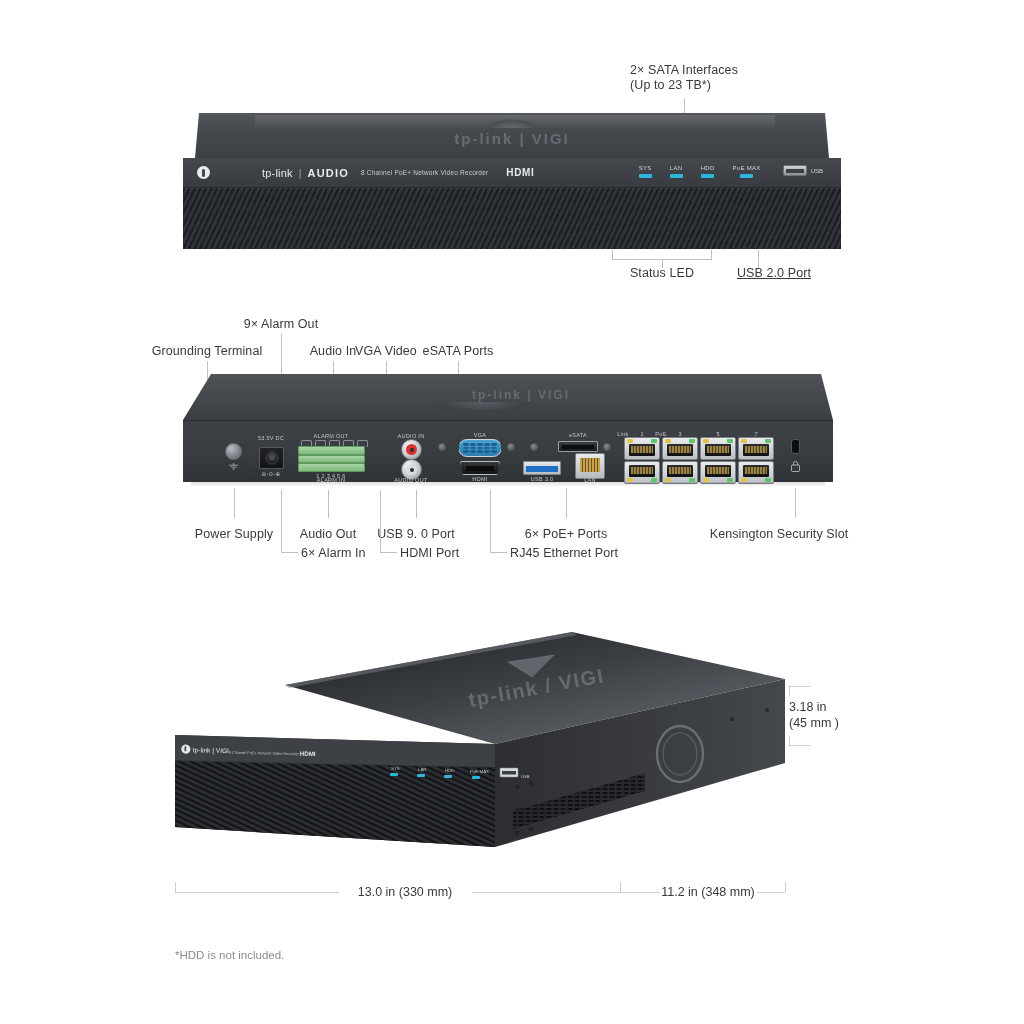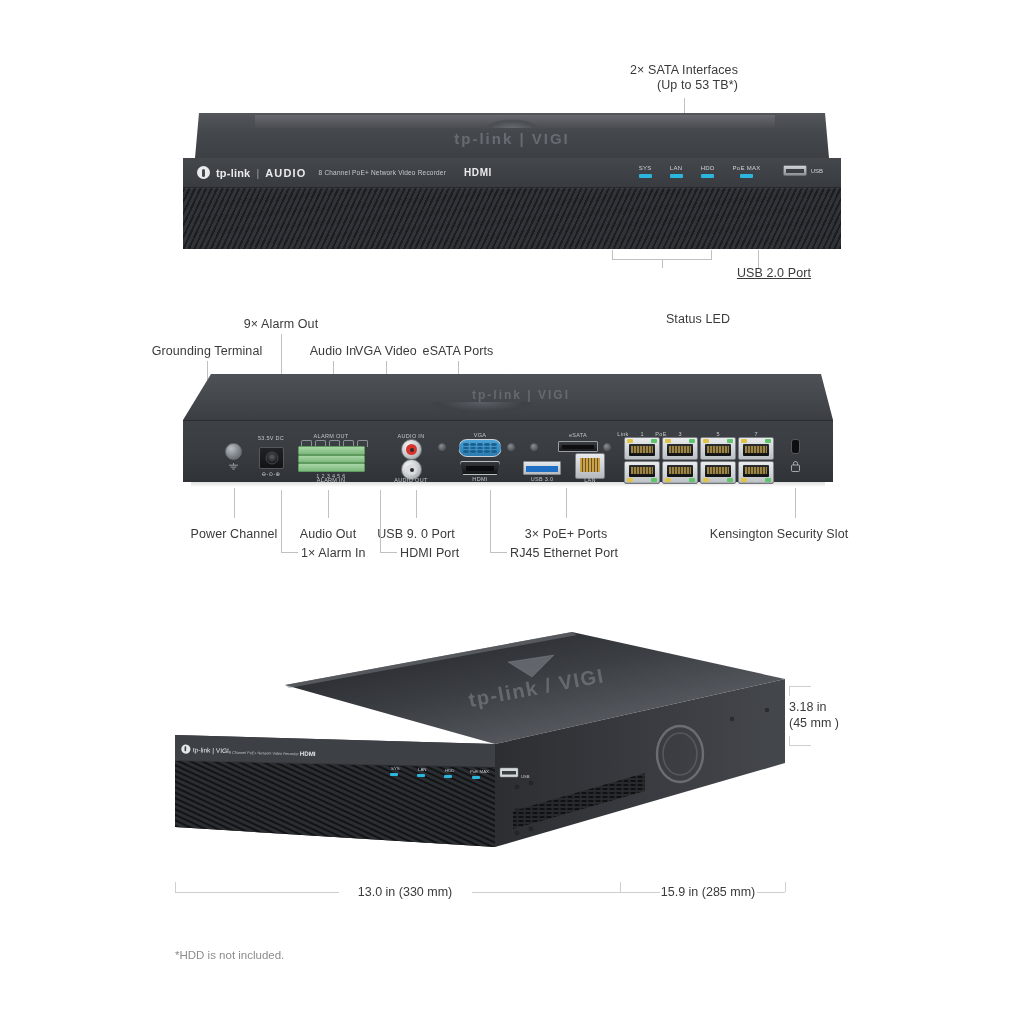--- a/index.html
+++ b/index.html
@@ -15,21 +15,21 @@
 
   
   .callout {
     position: absolute;
     font-size: 12.5px;
     color: #3a3a3a;
     white-space: nowrap;
     line-height: 15px;
     letter-spacing: .1px;
   }
-  .callout.center { text-align: right; transform: translateX(-50%); }
+  .callout.center { text-align: left; transform: translateX(-50%); }
 
   
   .lead-v { position: absolute; width: 1px; background: #c0c0c0; }
   .bracket {
     position: absolute;
     border-left: 1px solid #c0c0c0;
     border-right: 1px solid #c0c0c0;
     border-bottom: 1px solid #c0c0c0;
   }
   .elbow {
@@ -85,21 +85,21 @@
     color: #e8eaec; font-size: 10.5px; white-space: nowrap;
   }
   .tp-mark {
     width: 13px; height: 13px; border-radius: 50%;
     background: #e9ebed; position: relative; flex: none;
   }
   .tp-mark::after {
     content:""; position: absolute; left: 5px; top: 2.5px;
     width: 3px; height: 8px; background: #44474c; border-radius: 2px;
   }
-  .brand-tp { font-size: 11px; font-weight: 700; letter-spacing: .2px; }
+  .brand-tp { font-size: 11px; font-weight: 400; letter-spacing: .2px; margin-left: 46px; }
   .brand-sep { color: #9aa0a6; }
   .brand-vigi { font-size: 11px; font-weight: 700; letter-spacing: 1.2px; }
   .brand-desc { font-size: 6.5px; color: #c6cacd; margin-left: 6px; letter-spacing: .2px; }
   .brand-hdmi { font-size: 10px; font-weight: 700; color: #e8eaec; letter-spacing: .6px; margin-left: 12px; }
 
   .led-group { position: absolute; right: 18px; top: 7px; display: flex; align-items: flex-start; gap: 18px; }
   .led { text-align: center; }
   .led-name { font-size: 6px; color: #cfd3d6; letter-spacing: .3px; display:block; }
   .led-dot { display: block; width: 13px; height: 4px; margin: 3px auto 0; border-radius: 1px; }
   .usb-blk { display: flex; align-items: center; gap: 4px; margin-left: 4px; }
@@ -280,21 +280,21 @@
 
   .footnote { position: absolute; left: 175px; top: 949px; font-size: 11.5px; color: #8c8c8c; }
 </style>
 </head>
 <body>
 
 <div id="page">
 
   <div class="callout center" style="left:684px; top:63px;">
     <div>2× SATA Interfaces</div>
-    <div>(Up to 53 TB*)</div>
+    <div>(Up to 23 TB*)</div>
   </div>
   <div class="lead-v" style="left:684px; top:98px; height:42px;"></div>
 
   <div id="view-front">
     <div class="fr-top">
       <div class="fr-top-sheen"></div>
       <div class="fr-dimple"></div>
       <div class="fr-toplogo">tp-link | VIGI</div>
     </div>
     <div class="fr-face">
@@ -330,21 +330,21 @@
         <div class="usb-blk">
           <span class="usb-port"></span>
           <span class="usb-lbl">USB</span>
         </div>
       </div>
     </div>
   </div>
 
   <div class="bracket" style="left:612px; top:250px; width:100px; height:10px;"></div>
   <div class="lead-v" style="left:662px; top:260px; height:8px;"></div>
-  <div class="callout center" style="left:698px; top:266px;margin-top:46px;">Status LED</div>
+  <div class="callout center" style="left:662px; top:266px;">Status LED</div>
 
   <div class="lead-v" style="left:758px; top:250px; height:18px;"></div>
   <div class="callout center" style="left:774px; top:266px;text-decoration:underline;">USB 2.0 Port</div>
 
   <div class="callout center" style="left:281px; top:317px;">9× Alarm Out</div>
   <div class="lead-v" style="left:281px; top:334px; height:60px;"></div>
 
   <div class="callout center" style="left:207px; top:344px;">Grounding Terminal</div>
   <div class="lead-v" style="left:207px; top:361px; height:55px;"></div>
 
@@ -494,36 +494,36 @@
       <div class="ken-slot" style="left:608px; top:18px;"></div>
       <svg class="ken-lock" viewBox="0 0 9 11" style="left:608px; top:40px;">
         <rect x="0.5" y="4" width="8" height="6.5" rx="1" fill="none" stroke="#c2c6ca" stroke-width=".8"></rect>
         <path d="M2.4 4 V2.6 a2.1 2.1 0 0 1 4.2 0 V4" fill="none" stroke="#c2c6ca" stroke-width=".8"></path>
       </svg>
     </div>
     <div class="rr-shadow"></div>
   </div>
 
   <div class="lead-v" style="left:234px; top:488px; height:30px;"></div>
-  <div class="callout center" style="left:234px; top:527px;">Power Channel</div>
+  <div class="callout center" style="left:234px; top:527px;">Power Supply</div>
 
   <div class="lead-v" style="left:328px; top:490px; height:28px;"></div>
   <div class="callout center" style="left:328px; top:527px;">Audio Out</div>
 
   <div class="elbow" style="left:281px; top:490px; width:17px; height:63px;"></div>
-  <div class="callout" style="left:301px; top:546px;">1× Alarm In</div>
+  <div class="callout" style="left:301px; top:546px;">6× Alarm In</div>
 
   <div class="lead-v" style="left:416px; top:490px; height:28px;"></div>
   <div class="callout center" style="left:416px; top:527px;">USB 9. 0 Port</div>
 
   <div class="elbow" style="left:380px; top:490px; width:17px; height:63px;"></div>
   <div class="callout" style="left:400px; top:546px;">HDMI Port</div>
 
   <div class="lead-v" style="left:566px; top:488px; height:30px;"></div>
-  <div class="callout center" style="left:566px; top:527px;">3× PoE+ Ports</div>
+  <div class="callout center" style="left:566px; top:527px;">6× PoE+ Ports</div>
 
   <div class="elbow" style="left:490px; top:490px; width:17px; height:63px;"></div>
   <div class="callout" style="left:510px; top:546px;">RJ45 Ethernet Port</div>
 
   <div class="lead-v" style="left:795px; top:488px; height:30px;"></div>
   <div class="callout center" style="left:779px; top:527px;">Kensington Security Slot</div>
 
   <div id="view-iso">
     <svg class="iso-svg" width="620" height="250" viewBox="0 0 620 250">
       <defs>
@@ -617,17 +617,17 @@
 
   <div class="dim-line" style="left:175px; top:892px; width:164px; height:1px;"></div>
   <div class="dim-line" style="left:472px; top:892px; width:148px; height:1px;"></div>
   <div class="dim-line" style="left:175px; top:882px; width:1px; height:10px;"></div>
   <div class="dim-line" style="left:620px; top:882px; width:1px; height:10px;"></div>
   <div class="dim-txt center" style="left:405px; top:885px; transform:translateX(-50%);">13.0 in (330 mm)</div>
 
   <div class="dim-line" style="left:620px; top:892px; width:40px; height:1px;"></div>
   <div class="dim-line" style="left:757px; top:892px; width:28px; height:1px;"></div>
   <div class="dim-line" style="left:785px; top:882px; width:1px; height:10px;"></div>
-  <div class="dim-txt center" style="left:708px; top:885px; transform:translateX(-50%);">15.9 in (285 mm)</div>
+  <div class="dim-txt center" style="left:708px; top:885px; transform:translateX(-50%);">11.2 in (348 mm)</div>
 
   <div class="footnote">*HDD is not included.</div>
 
 </div>
 
 </body></html>

